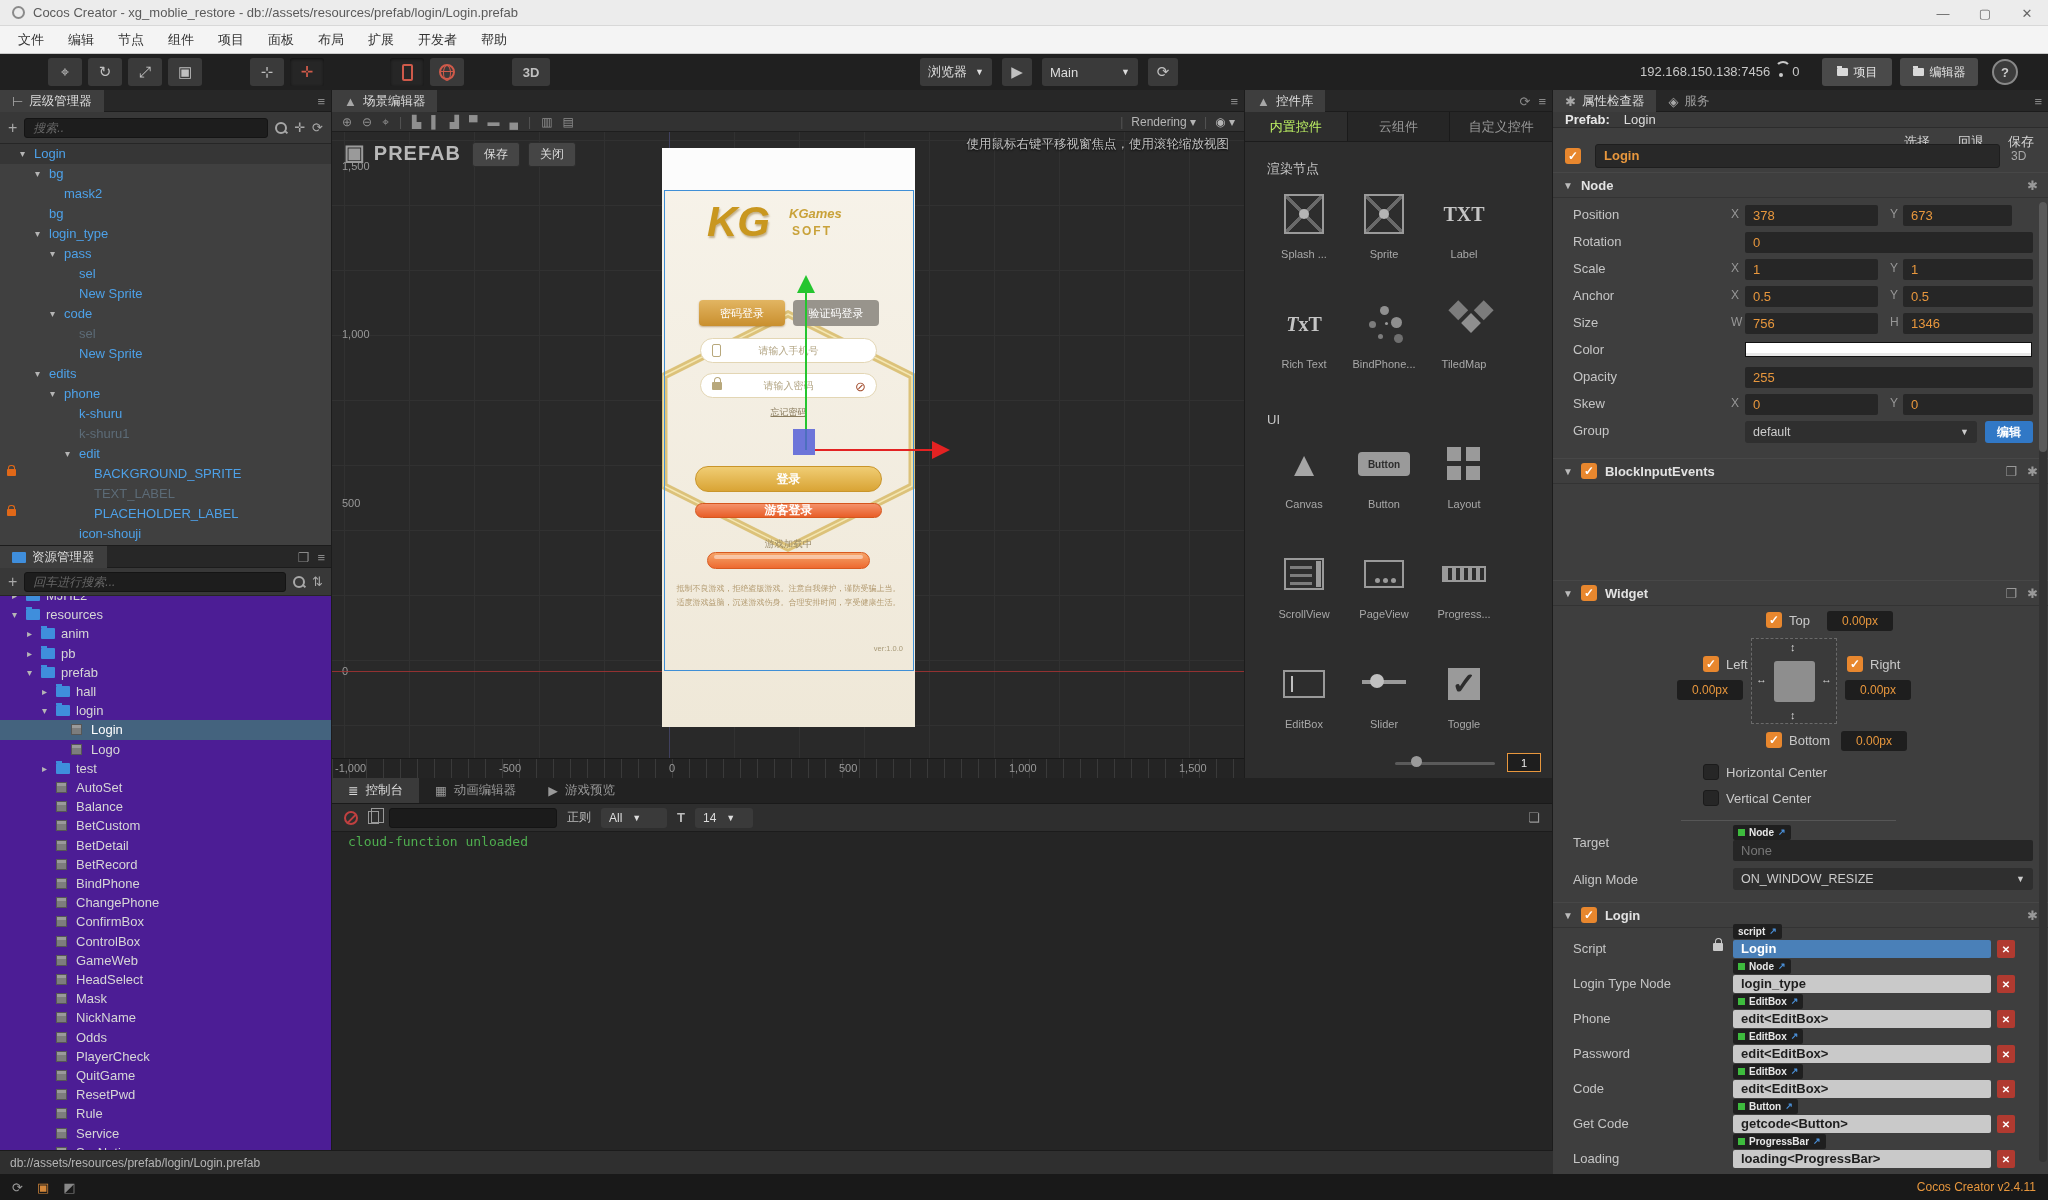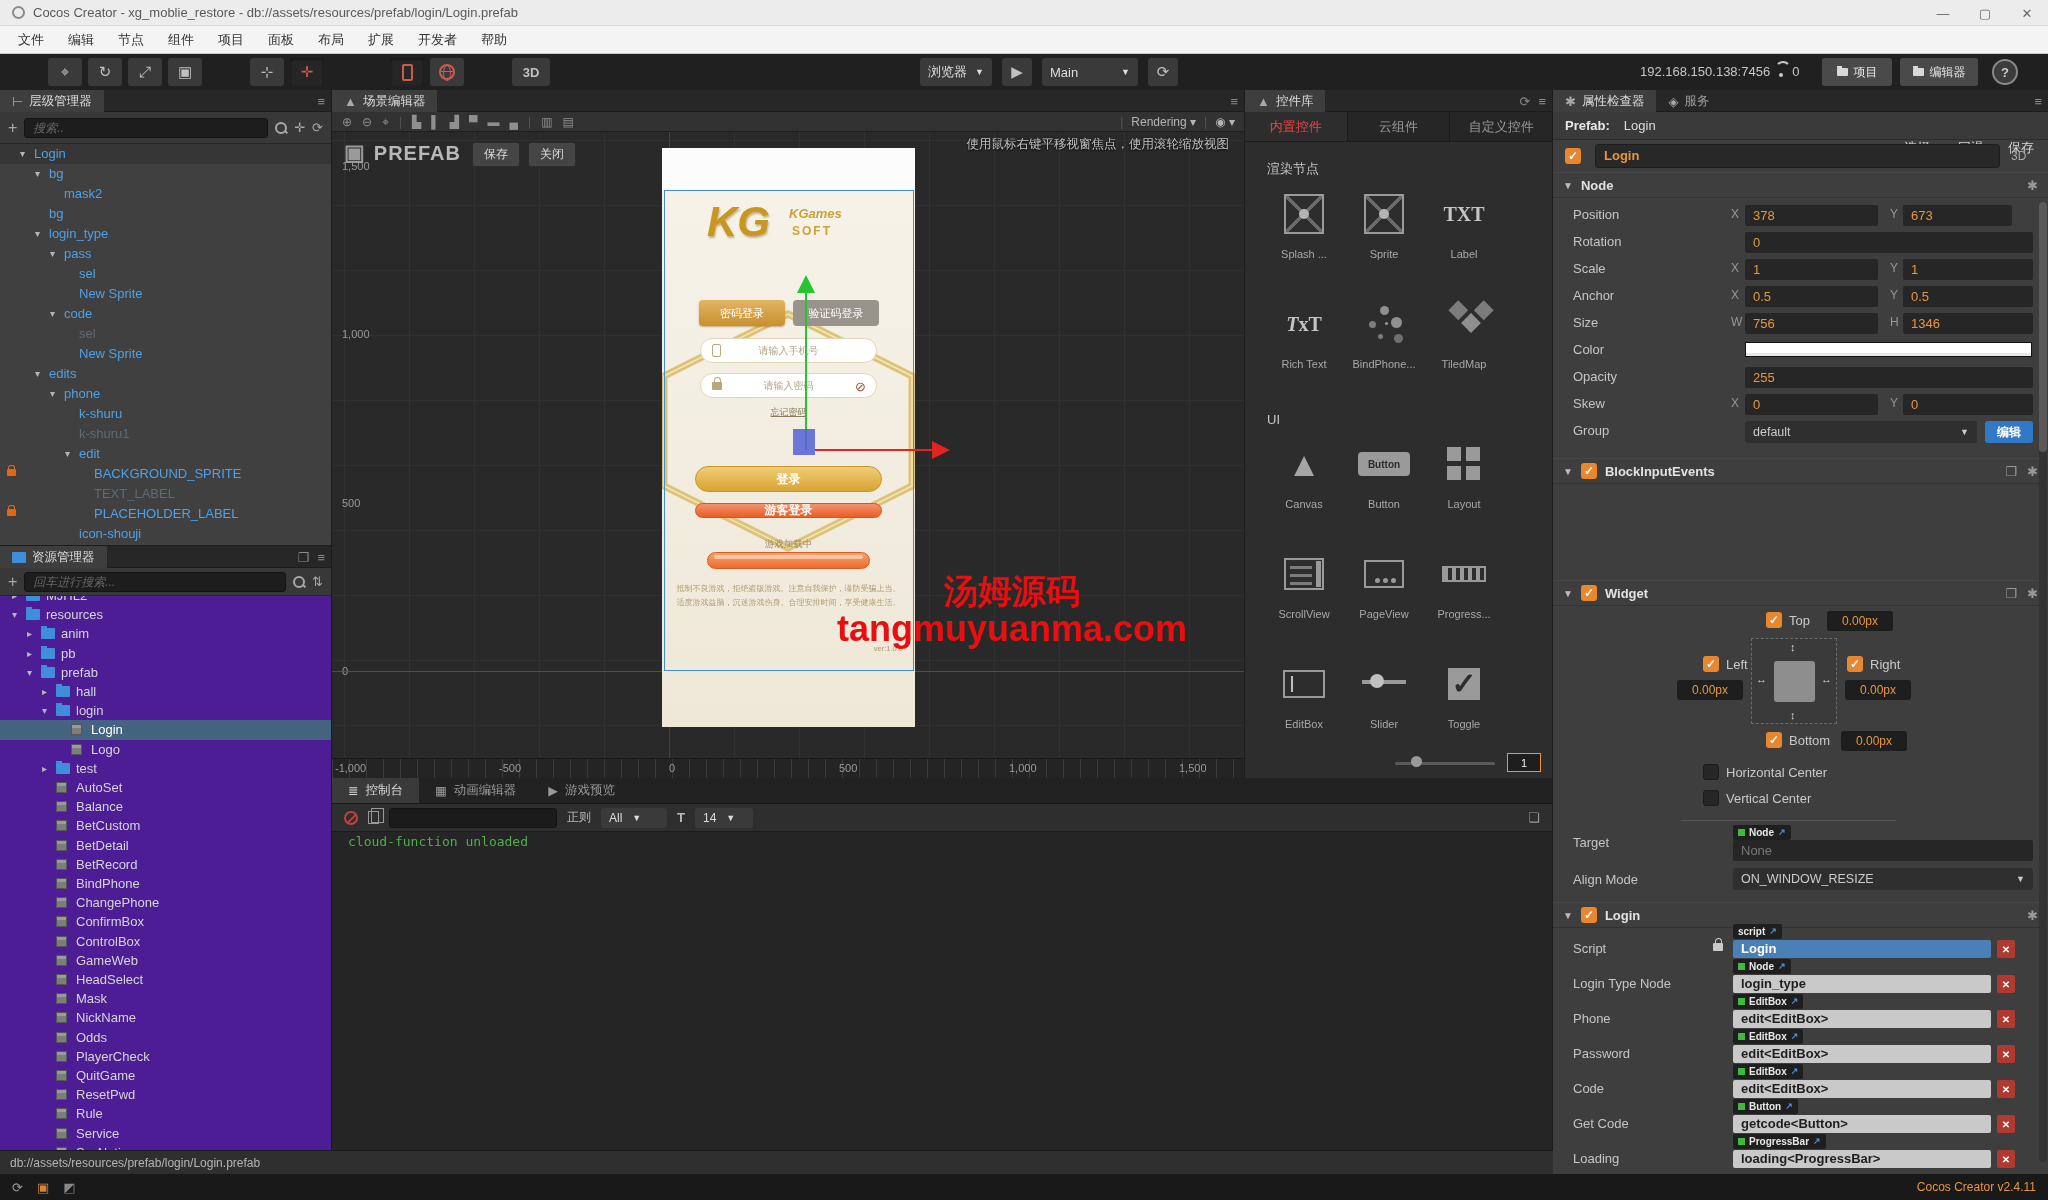--- a/index.html
+++ b/index.html
@@ -157,21 +157,21 @@
             color:#b49c72; line-height:1.7; }
   .pver { position:absolute; right:12px; top:496px; font-size:7.5px; color:#a89a78; }
 
   
   .library { position:absolute; left:1245px; top:90px; width:308px; height:688px; background:#2d2d2d;
              border-right:1px solid #1c1c1c; overflow:hidden; }
   .lib-tabs { position:absolute; left:0; top:22px; width:308px; height:30px; display:flex; background:#232323;
               border-bottom:1px solid #1c1c1c; }
   .lib-tab { flex:1; display:flex; align-items:center; justify-content:center; color:#999; font-size:13px;
              border-right:1px solid #1a1a1a; background:#262626; }
-  .lib-tab.active { background:#2d2d2d; color:#ef4444; }
+  .lib-tab.active { background:#2d2d2d; color:#bef264; }
   .lib-section { position:absolute; left:22px; color:#c8c8c8; font-size:13px; }
   .lib-cell { position:absolute; width:80px; height:76px; text-align:center; }
   .lib-cell .lbl { position:absolute; left:-8px; right:-8px; top:58px; color:#a8a8a8; font-size:11px; }
   .lic { position:absolute; left:50%; top:24px; transform:translate(-50%,-50%); color:#a5a5a5; }
   .ic-sprite { width:40px; height:40px; border:2px solid #9a9a9a; position:relative;
       background:linear-gradient(45deg, transparent 47%, #6a6a6a 47%, #6a6a6a 53%, transparent 53%),
                  linear-gradient(-45deg, transparent 47%, #6a6a6a 47%, #6a6a6a 53%, transparent 53%); }
   .ic-sprite::before { content:""; position:absolute; left:50%; top:50%; width:10px; height:10px;
       margin:-5px 0 0 -5px; background:#b5b5b5; border-radius:50%; }
   .ic-texty { font-family:"Liberation Serif", serif; font-weight:bold; font-size:20px; color:#c5c5c5; }
@@ -226,21 +226,21 @@
   .copy-ic { width:11px; height:13px; border:1.5px solid #999; position:relative; background:#2e2e2e; }
   .copy-ic::before { content:""; position:absolute; left:2px; top:-4px; width:11px; height:13px; border:1.5px solid #999; }
   .con-input { width:168px; height:20px; background:#1b1b1b; border:1px solid #141414; border-radius:3px; }
   .con-select { height:20px; background:#3a3a3a; border-radius:3px; color:#ddd; font-size:12px;
                 display:flex; align-items:center; padding:0 8px; gap:10px; }
   .con-out { position:absolute; left:16px; top:56px; font-family:"DejaVu Sans Mono", monospace;
              font-size:13px; color:#4fae4f; }
 
   
   .inspector { position:absolute; left:1553px; top:90px; width:495px; height:1084px; background:#3e3e3e; overflow:hidden; }
-  .insp-prefabbar { position:absolute; left:0; top:22px; width:100%; height:28px; background:#3a3a3a;
+  .insp-prefabbar { position:absolute; left:0; top:22px; width:100%; height:16px; background:#3a3a3a;
                     border-bottom:1px solid #2c2c2c; display:flex; align-items:center; padding:0 12px; }
   .insp-act { color:#d5d5d5; font-size:13px; position:absolute;margin-top:45px; }
   .namerow { position:absolute; left:0; top:50px; width:100%; height:32px; display:flex; align-items:center; }
   .chk { width:16px; height:16px; border-radius:3px; background:#e8872e; color:#fff; font-size:12px;
          display:flex; align-items:center; justify-content:center; font-weight:bold; }
   .chk.off { background:#262626; color:transparent; border:1px solid #1b1b1b; }
   .name-input { position:absolute; left:42px; top:4px; width:405px; height:24px; background:#282828;
                 border:1px solid #1e1e1e; border-radius:3px; color:#e8973d; font-weight:bold;
                 font-size:13px; line-height:22px; padding-left:8px; }
   .sec-head { position:absolute; left:0; width:100%; height:26px; border-top:1px solid #474747;
@@ -705,24 +705,20 @@
         <div class="pver">ver:1.0.0</div>
       </div>
 
       <div class="sel-rect"></div>
       <div class="giz-green"></div>
       <div class="giz-green-head"></div>
       <div class="giz-red"></div>
       <div class="giz-red-head"></div>
       <div class="giz-blue"></div>
 
-      <div class="watermark">
-        <div class="wm1">汤姆源码</div>
-        <div class="wm2">tangmuyuanma.com</div>
-      </div>
     </div>
     <div class="hruler" id="hruler">
         <span class="hrlabel" style="left:3px">-1,000</span>
         <span class="hrlabel" style="left:167px">-500</span>
         <span class="hrlabel" style="left:337px">0</span>
         <span class="hrlabel" style="left:507px">500</span>
         <span class="hrlabel" style="left:677px">1,000</span>
         <span class="hrlabel" style="left:847px">1,500</span>
       </div>
   </div>

